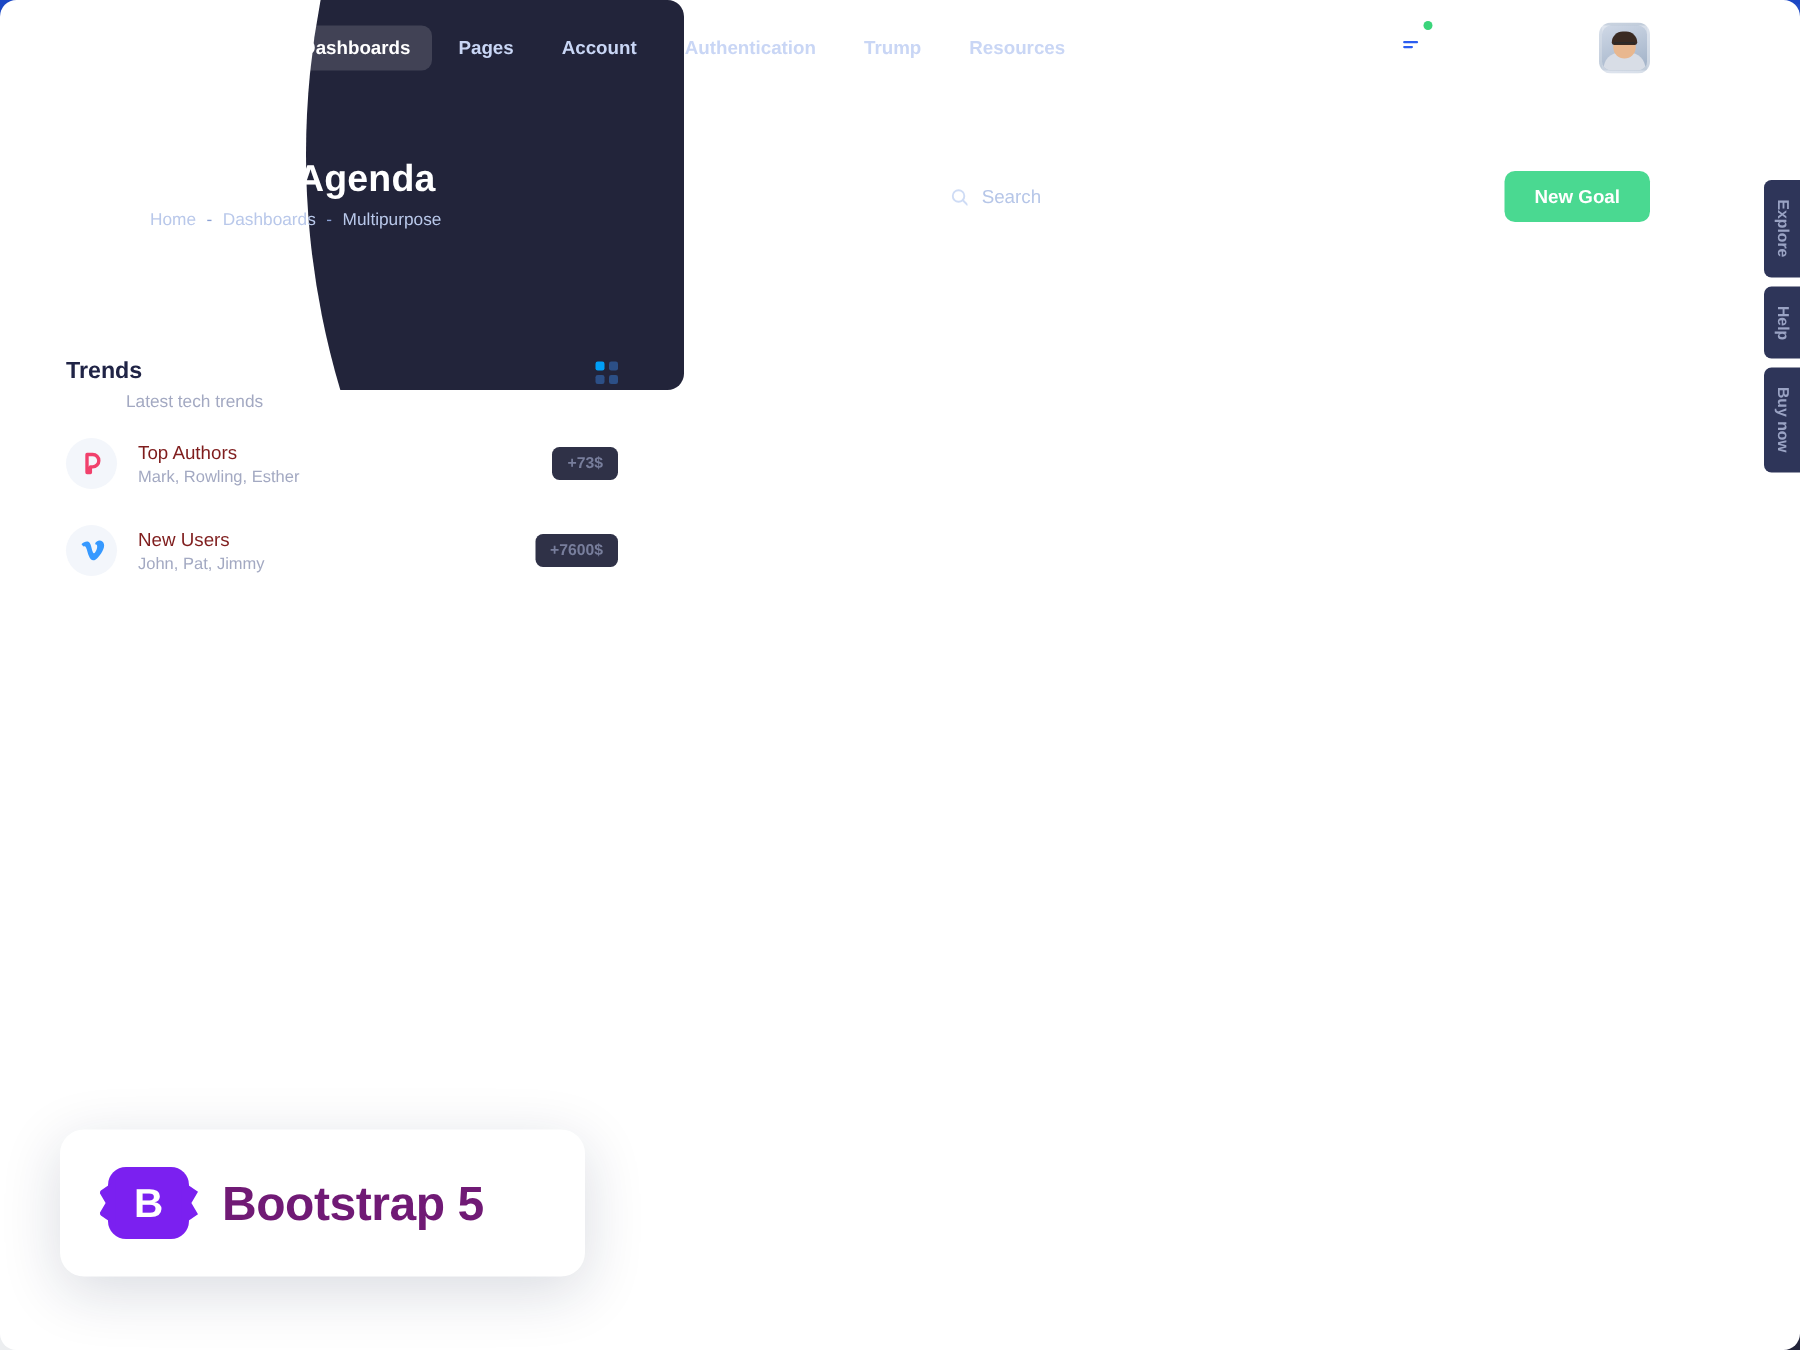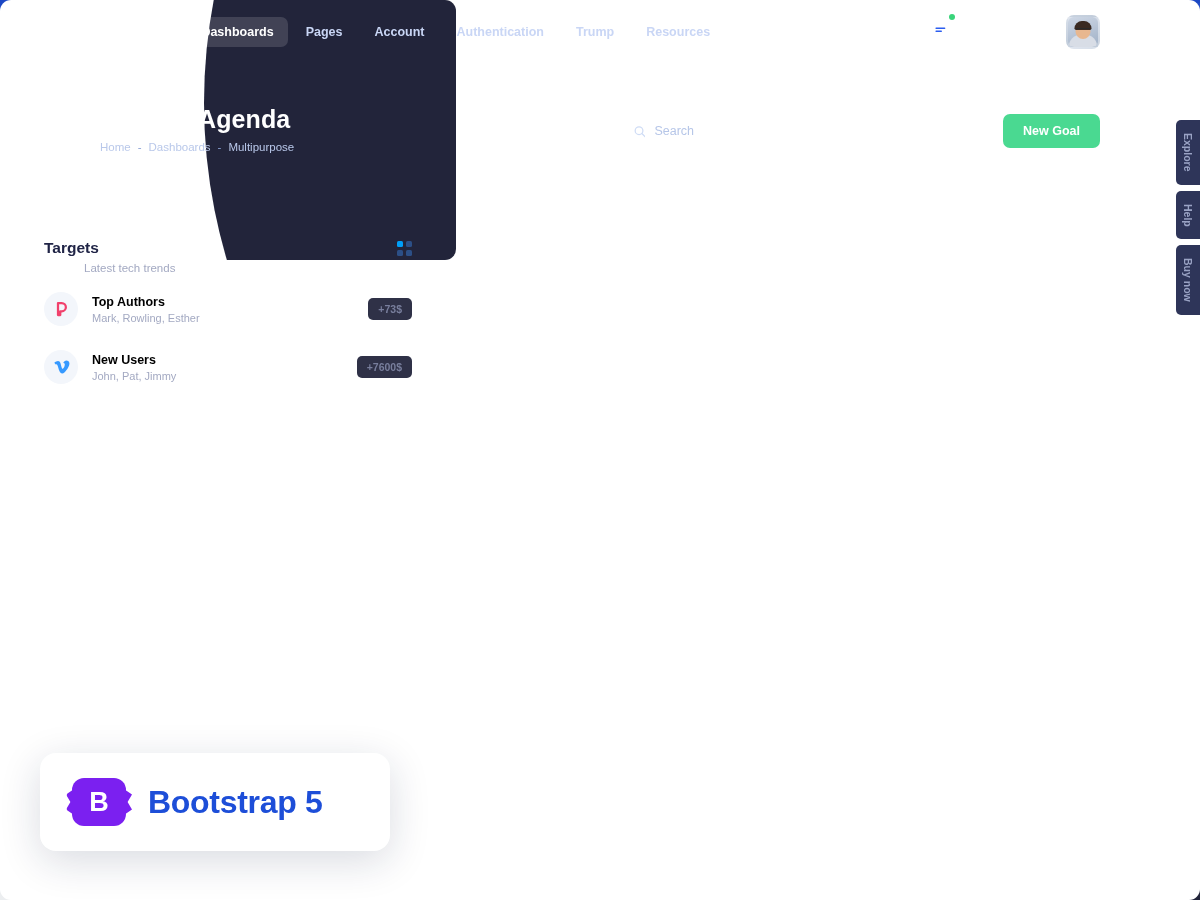--- a/index.html
+++ b/index.html
@@ -265,21 +265,21 @@
     position:absolute; left:0; top:0; width:456px; height:260px;
     border-radius:11px; overflow:hidden; pointer-events:none;
   }
   .trend-dark .blob {
     position:absolute; left:204px; top:-447px; width:1100px; height:1100px;
     border-radius:50%; background:#22243a;
   }
   .trow { display:flex; align-items:center; height:58px; position:relative; }
   .ticon-circ { width:34px; height:34px; border-radius:50%; flex:none; margin-right:14px;
                 display:flex; align-items:center; justify-content:center; }
-  .tname { font-size:12.5px; font-weight:bold; color:#000000; }
+  .tname { font-size:12.5px; font-weight:normal; color:#7f1d1d; }
   .tdesc { font-size:11px; color:#a3a9c2; margin-top:3px; }
   .tbadge {
     margin-left:auto; background:#2f3147; color:#787e9c;
     font-size:10.5px; font-weight:bold; padding:5px 10px; border-radius:5px;
   }
 
   
   #bs-badge {
     position:absolute; left:40px; top:753px; width:350px; height:98px;
     background:#fff; border-radius:16px;
@@ -293,21 +293,21 @@
     color:#fff; font-size:27px; font-weight:bold;
   }
   .bs-logo::before, .bs-logo::after {
     content:""; position:absolute; top:50%; transform:translateY(-50%);
     width:11px; height:30px; background:#7b20f0;
   }
   .bs-logo::before { left:-6px; border-radius:50% 0 0 50%/50% 0 0 50%;
     clip-path:polygon(100% 0,100% 100%,0 75%,40% 50%,0 25%); }
   .bs-logo::after { right:-6px;
     clip-path:polygon(0 0,0 100%,100% 75%,60% 50%,100% 25%); }
-  .bs-text { font-size:32px; font-weight:bold; color:#1d4ed8; letter-spacing:-.3px; }
+  .bs-text { font-size:32px; font-weight:bold; color:#701a75; letter-spacing:-.3px; }
 </style>
 </head>
 <body>
 
 <div id="stage">
 
   <div class="bg-blue"></div>
   <div class="bg-dark-navy"></div>
   <div class="bg-blue-top"></div>
   <div class="bg-swoosh1"></div>
@@ -665,21 +665,21 @@
     </div>
   </div>
 
   <div id="card-trends">
     <div class="trend-sheet"></div>
     <div class="trend-dark">
         <span class="blob"></span>
       </div>
 
     <div style="position:relative;z-index:3;padding:22px 22px 0;">
-      <div class="card-title">Targets</div>
+      <div class="card-title">Trends</div>
       <div class="sub-lbl">Latest tech trends</div>
       <div class="grid-ico" style="top:24px;right:22px;">
         <b style="background:#009ef7"></b>
           <b style="background:#2c4f86"></b>
         <b style="background:#2c4f86"></b>
           <b style="background:#2c4f86"></b>
       </div>
 
       <div class="trow" style="margin-top:6px">
         <div class="ticon-circ" style="background:#f3f6fb">

